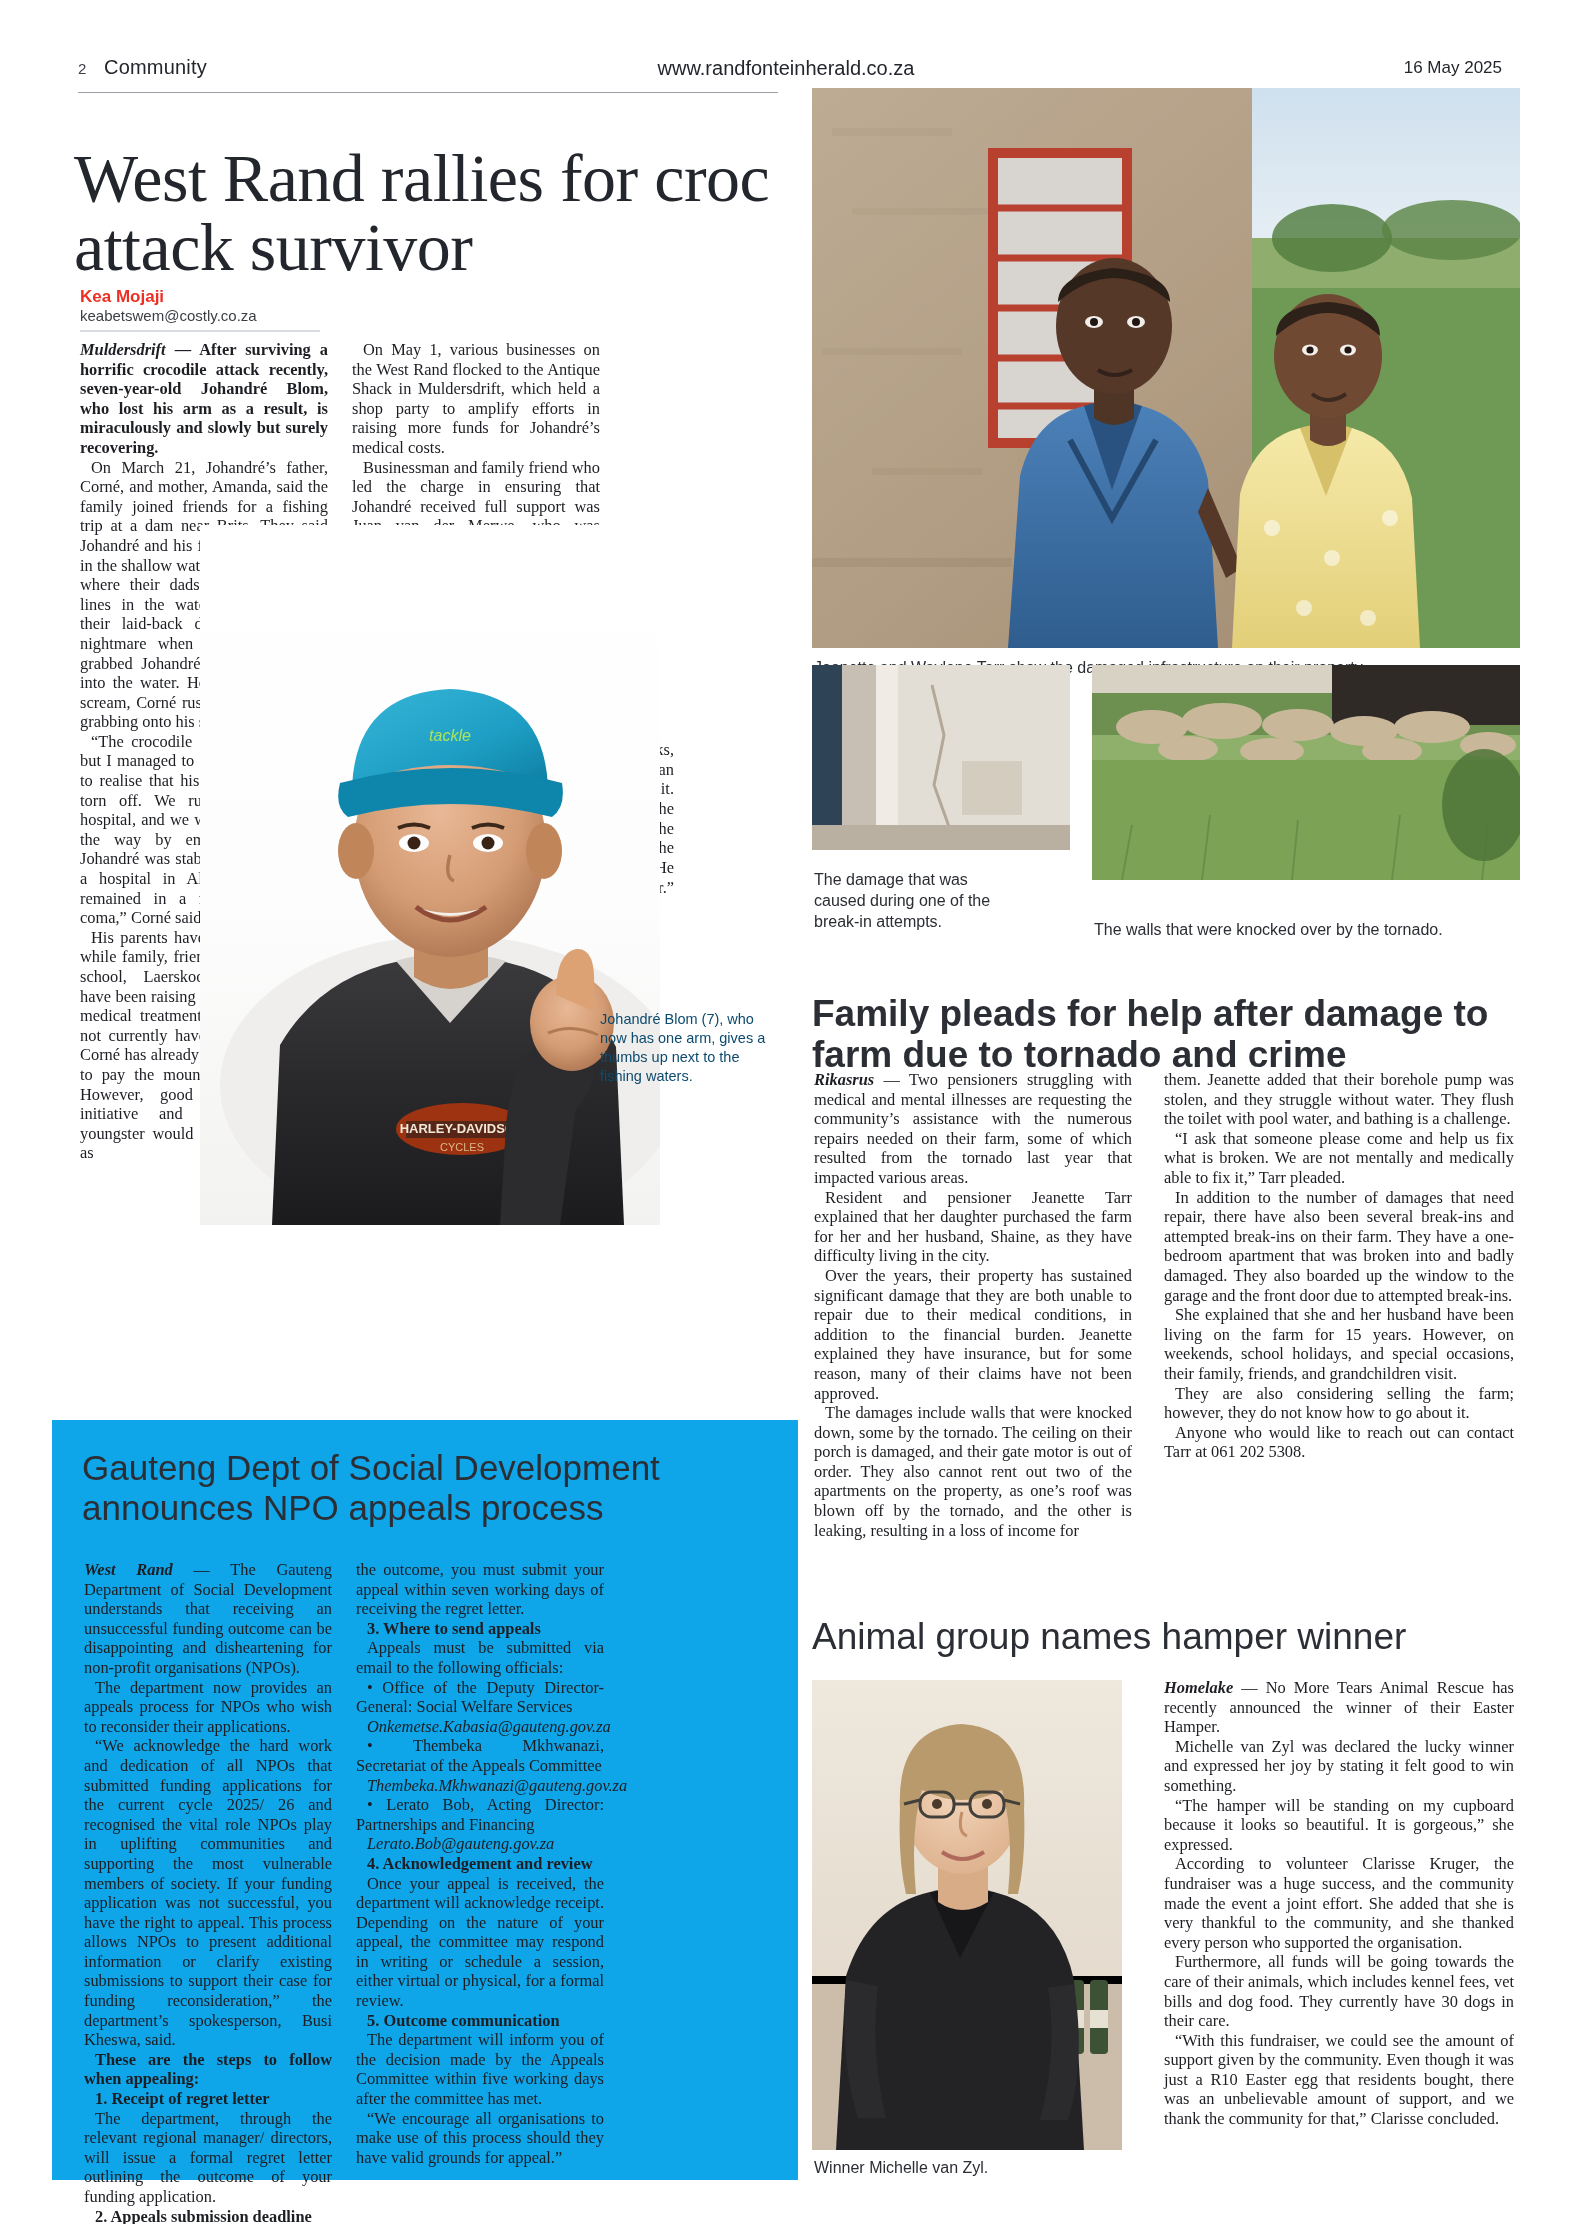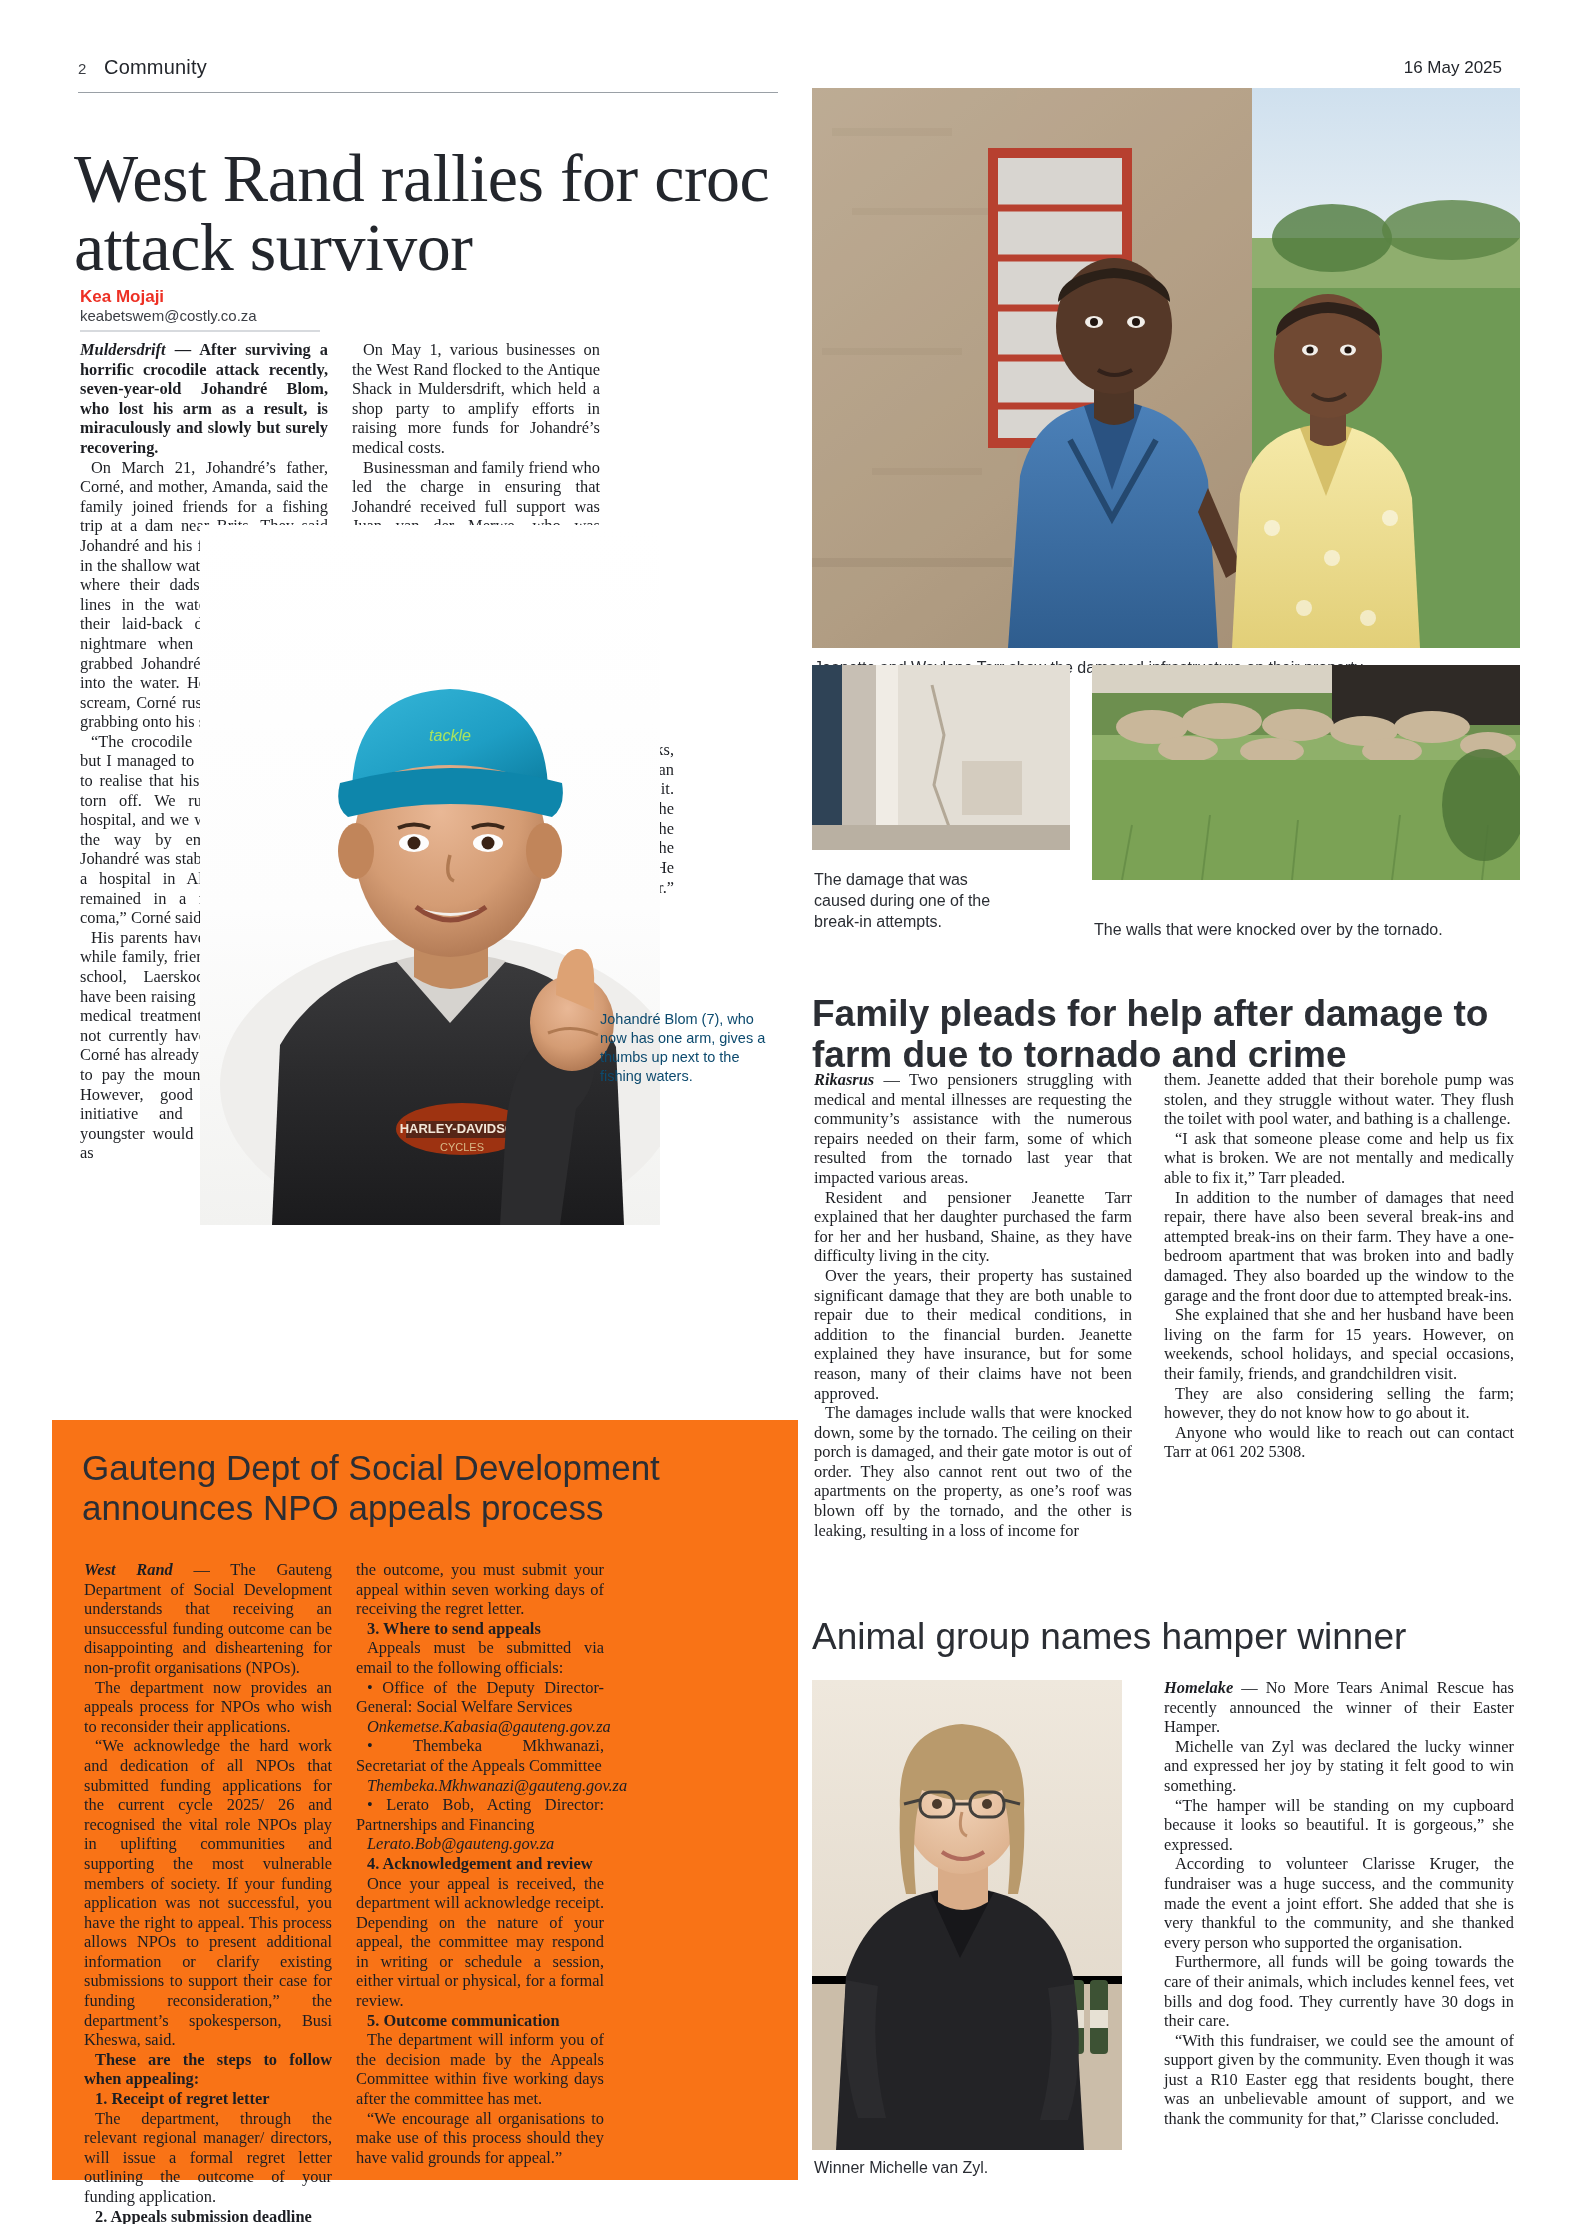--- a/index.html
+++ b/index.html
@@ -61,21 +61,21 @@
     color:#1c1e23;text-align:right;}
   .colA2-wrap p{margin:0;}
 
   
   .boy-photo{position:absolute;left:200px;top:525px;width:460px;height:700px;overflow:hidden;}
   .boy-cap{position:absolute;left:600px;top:1010px;width:170px;
     font-family:"Liberation Sans",sans-serif;font-size:14.5px;line-height:1.32;color:#0c4a6e;}
 
   
   .pinkbox{position:absolute;left:52px;top:1420px;width:746px;height:760px;
-    background:#f97316;}
+    background:#0ea5e9;}
   .pink-head{position:absolute;left:30px;top:28px;width:690px;
     font-family:"Liberation Sans",sans-serif;font-weight:300;font-size:35px;
     line-height:1.14;color:#2b2e34;}
   .pcol1{position:absolute;left:32px;top:140px;width:248px;}
   .pcol2{position:absolute;left:304px;top:140px;width:248px;}
   .mail-it{font-style:italic;}
   .stepb{font-weight:bold;}
 
   
   .photo{position:absolute;overflow:hidden;}
@@ -104,20 +104,21 @@
   .colC1{position:absolute;left:1164px;top:1678px;width:350px;}
 </style>
 </head>
 <body>
 
 <div class="page">
 
   <div class="masthead">
     <div class="mh-page">2</div>
     <div class="mh-section">Community</div>
+    <div class="mh-url">www.randfonteinherald.co.za</div>
     <div class="mh-date">16 May 2025</div>
   </div>
   <div class="rule rule-top"></div>
 
   <h1 class="headline-a">West Rand rallies for croc attack survivor</h1>
 
   <div class="byline">
     <div class="byline-name">Kea Mojaji</div>
     <div class="byline-mail">keabetswem@costly.co.za</div>
   </div>

